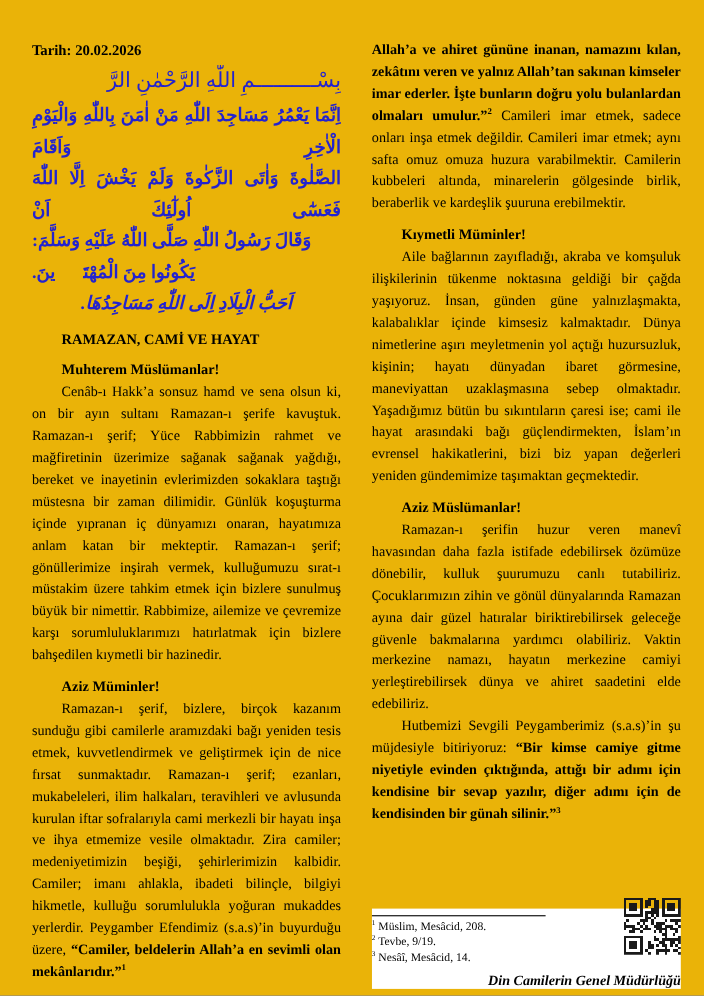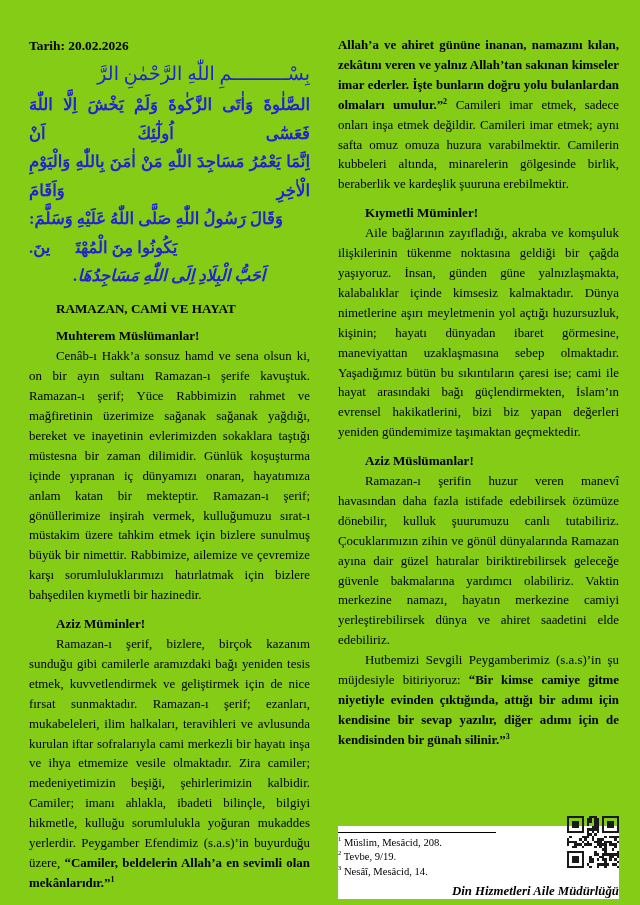--- a/index.html
+++ b/index.html
@@ -1,18 +1,18 @@
 <!DOCTYPE html>
 <html lang="tr"><head>
 <meta charset="utf-8">
 <style>
   html,body { margin:0; padding:0; background:#888; }
   .page {
     position:relative; width:640px; height:905px; margin:0 auto;
-    background:#84cc16; overflow:hidden;
+    background:#eab308; overflow:hidden;
     font-family:"Liberation Serif", serif; color:#000;
   }
   .col { position:absolute; top:36px; width:281px; height:869px; overflow:hidden; }
   .col-left  { left:29px; }
   .col-right { left:338px; }
 
   .date-line { font-weight:bold; font-size:13.4px; line-height:20px; margin-bottom:3px; }
 
   .basmala {
     color:#2323cf; text-align:center; margin-left:46px;
@@ -53,22 +53,22 @@
   .qr { position:absolute; right:0; top:-10px; width:52px; height:52px; }
 </style>
 </head>
 <body>
 
 <div class="page">
 
   <div class="col col-left" id="col-left">
       <div class="date-line"><span class="b">Tarih: 20.02.2026</span></div>
       <div class="basmala"><span>بِسْــــــــــمِ اللّٰهِ الرَّحْمٰنِ الرَّح۪يمِ</span></div>
+      <div class="arabic ar-justify"><span>اِنَّمَا يَعْمُرُ مَسَاجِدَ اللّٰهِ مَنْ اٰمَنَ بِاللّٰهِ وَالْيَوْمِ الْاٰخِرِ وَاَقَامَ</span></div>
       <div class="arabic ar-justify"><span>الصَّلٰوةَ وَاٰتَى الزَّكٰوةَ وَلَمْ يَخْشَ اِلَّا اللّٰهَ فَعَسٰٓى اُولٰٓئِكَ اَنْ</span></div>
-      <div class="arabic ar-justify"><span>اِنَّمَا يَعْمُرُ مَسَاجِدَ اللّٰهِ مَنْ اٰمَنَ بِاللّٰهِ وَالْيَوْمِ الْاٰخِرِ وَاَقَامَ</span></div>
       <div class="arabic ar-left"><span>وَقَالَ رَسُولُ اللّٰهِ صَلَّى اللّٰهُ عَلَيْهِ وَسَلَّمَ:</span></div>
       <div class="arabic ar-left"><span>يَكُونُوا مِنَ الْمُهْتَدٖينَ.</span></div>
       <div class="arabic ar-center"><span>اَحَبُّ الْبِلَادِ اِلَى اللّٰهِ مَسَاجِدُهَا.</span></div>
       <div class="heading"><span class="b">RAMAZAN, CAMİ VE HAYAT</span></div>
       <div class="heading"><span class="b">Muhterem Müslümanlar!</span></div>
       <div class="para"><span>Cenâb-ı Hakk’a sonsuz hamd ve sena olsun ki, on bir ayın sultanı Ramazan-ı şerife kavuştuk. Ramazan-ı şerif; Yüce Rabbimizin rahmet ve mağfiretinin üzerimize sağanak sağanak yağdığı, bereket ve inayetinin evlerimizden sokaklara taştığı müstesna bir zaman dilimidir. Günlük koşuşturma içinde yıpranan iç dünyamızı onaran, hayatımıza anlam katan bir mekteptir. Ramazan-ı şerif; gönüllerimize inşirah vermek, kulluğumuzu sırat-ı müstakim üzere tahkim etmek için bizlere sunulmuş büyük bir nimettir. Rabbimize, ailemize ve çevremize karşı sorumluluklarımızı hatırlatmak için bizlere bahşedilen kıymetli bir hazinedir.</span></div>
       <div class="heading"><span class="b">Aziz Müminler!</span></div>
       <div class="para"><span>Ramazan-ı şerif, bizlere, birçok kazanım sunduğu gibi camilerle aramızdaki bağı yeniden tesis etmek, kuvvetlendirmek ve geliştirmek için de nice fırsat sunmaktadır. Ramazan-ı şerif; ezanları, mukabeleleri, ilim halkaları, teravihleri ve avlusunda kurulan iftar sofralarıyla cami merkezli bir hayatı inşa ve ihya etmemize vesile olmaktadır. Zira camiler; medeniyetimizin beşiği, şehirlerimizin kalbidir. Camiler; imanı ahlakla, ibadeti bilinçle, bilgiyi hikmetle, kulluğu sorumlulukla yoğuran mukaddes yerlerdir. Peygamber Efendimiz (s.a.s)’in buyurduğu üzere, </span><span class="b">“Camiler, beldelerin Allah’a en sevimli olan mekânlarıdır.”</span><sup class="b">1</sup></div>
       <div class="heading"><span class="b">Değerli Müslümanlar!</span></div>
     </div>
@@ -315,17 +315,17 @@
         <span>Müslim, Mesâcid, 208.</span>
       </div>
       <div class="fn">
         <sup>2</sup>
         <span>Tevbe, 9/19.</span>
       </div>
       <div class="fn">
         <sup>3</sup>
         <span>Nesâî, Mesâcid, 14.</span>
       </div>
-      <div class="signature">Din Hizmetleri Aile Müdürlüğü</div>
+      <div class="signature">Din Camilerin Genel Müdürlüğü</div>
     </div>
   </div>
 
 </div>
 
 </body></html>

